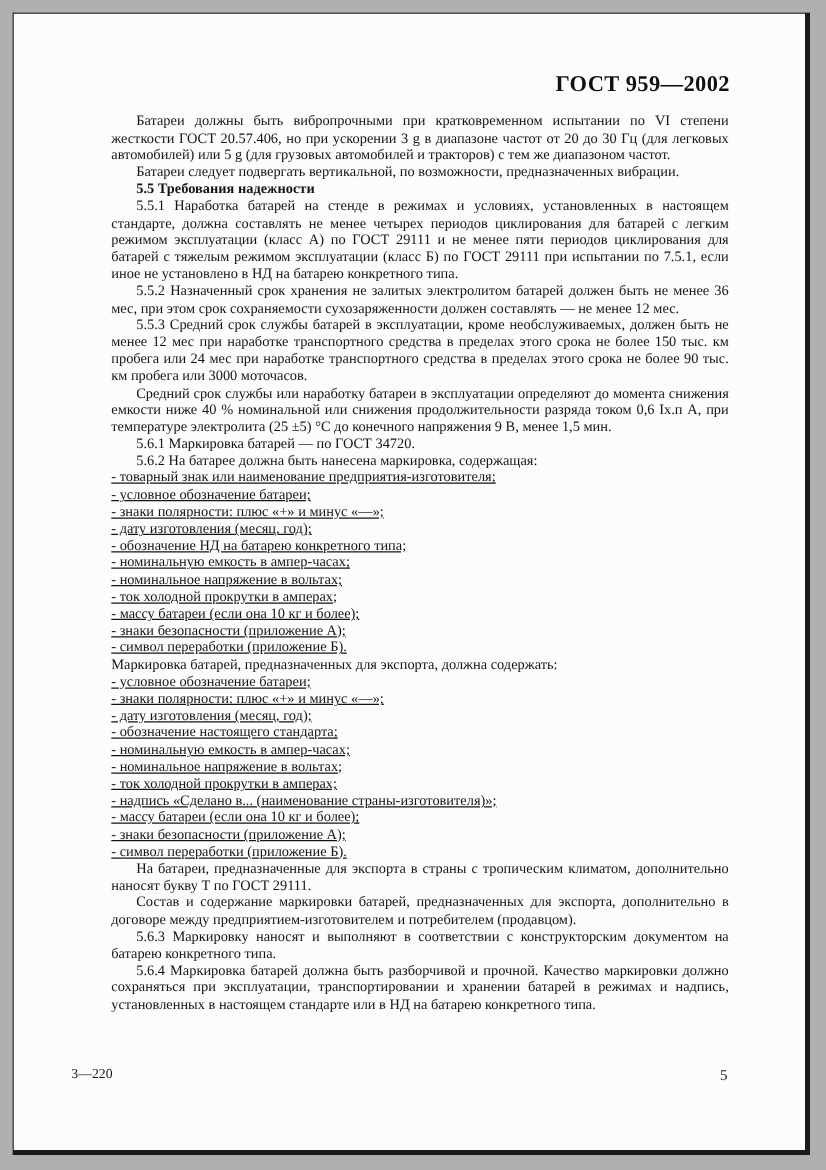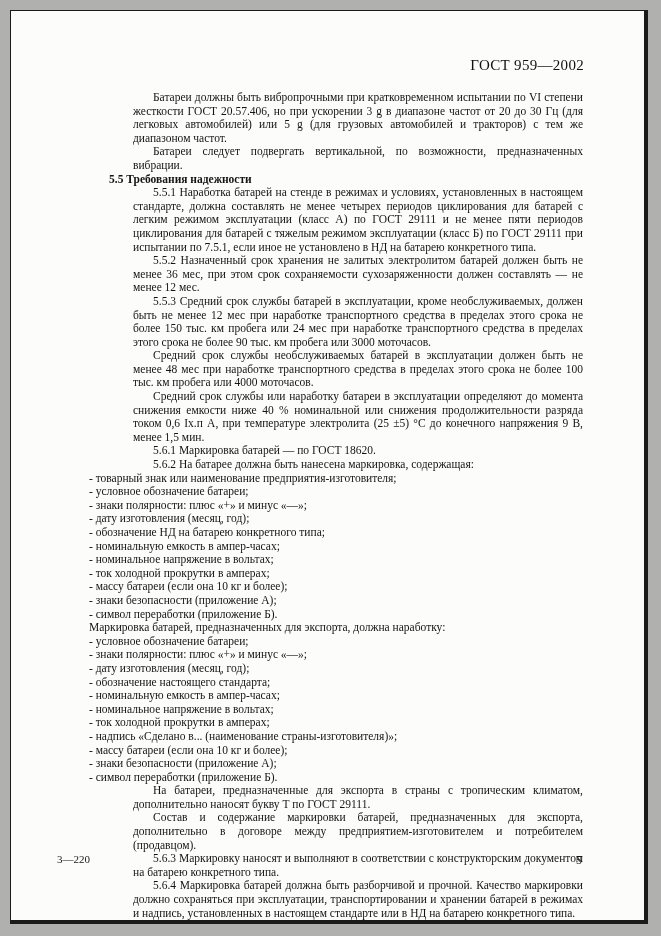--- a/index.html
+++ b/index.html
@@ -23,49 +23,49 @@
     background: #fcfcfa;
     border: 1px solid #1b1b1b;
     border-right-width: 4px;
     border-bottom-width: 4px;
     box-sizing: border-box;
   }
   .header-right {
     position: absolute;
     top: 46px;
     right: 60px;
-    font-size: 15px;
-    font-weight: normal;
+    font-size: 18px;
+    font-weight: bold;
     color: #111;
     letter-spacing: 0.3px;
   }
   .doc-body {
     position: absolute;
     top: 80px;
     left: 78px;
     width: 494px;
     font-size: 11.5px;
     line-height: 13.6px;
     color: #141414;
     text-align: justify;
   }
   p.block {
     margin: 0;
     padding: 0;
   }
   p.para {
     text-indent: 20px;
-    margin-left: 44px;
   }
   p.heading {
     text-indent: 20px;
     font-weight: bold;
   }
   p.list {
     text-indent: 0;
+    text-decoration: underline;
   }
   p.para-noindent {
     text-indent: 0;
   }
   .footer-left {
     position: absolute;
     bottom: 55px;
     left: 46px;
     font-size: 11px;
     color: #1a1a1a;
@@ -84,36 +84,35 @@
 <div class="page">
   <div class="header-right">ГОСТ 959—2002</div>
 
   <div class="doc-body">
       <p class="block para">Батареи должны быть вибропрочными при кратковременном испытании по VI степени жесткости ГОСТ 20.57.406, но при ускорении 3 g в диапазоне частот от 20 до 30 Гц (для легковых автомобилей) или 5 g (для грузовых автомобилей и тракторов) с тем же диапазоном частот.</p>
       <p class="block para">Батареи следует подвергать вертикальной, по возможности, предназначенных вибрации.</p>
       <p class="block heading">5.5 Требования надежности</p>
       <p class="block para">5.5.1 Наработка батарей на стенде в режимах и условиях, установленных в настоящем стандарте, должна составлять не менее четырех периодов циклирования для батарей с легким режимом эксплуатации (класс А) по ГОСТ 29111 и не менее пяти периодов циклирования для батарей с тяжелым режимом эксплуатации (класс Б) по ГОСТ 29111 при испытании по 7.5.1, если иное не установлено в НД на батарею конкретного типа.</p>
       <p class="block para">5.5.2 Назначенный срок хранения не залитых электролитом батарей должен быть не менее 36 мес, при этом срок сохраняемости сухозаряженности должен составлять — не менее 12 мес.</p>
       <p class="block para">5.5.3 Средний срок службы батарей в эксплуатации, кроме необслуживаемых, должен быть не менее 12 мес при наработке транспортного средства в пределах этого срока не более 150 тыс. км пробега или 24 мес при наработке транспортного средства в пределах этого срока не более 90 тыс. км пробега или 3000 моточасов.</p>
-      <p class="block para">Средний срок службы необслуживаемых батарей в эксплуатации должен быть не менее 48 мес при наработке транспортного средства в пределах этого срока не более 100 тыс. км пробега или 4000 моточасов.</p>
       <p class="block para">Средний срок службы или наработку батареи в эксплуатации определяют до момента снижения емкости ниже 40 % номинальной или снижения продолжительности разряда током 0,6 Iх.п А, при температуре электролита (25 ±5) °С до конечного напряжения 9 В, менее 1,5 мин.</p>
-      <p class="block para">5.6.1 Маркировка батарей — по ГОСТ 18620.</p>
+      <p class="block para">5.6.1 Маркировка батарей — по ГОСТ 34720.</p>
       <p class="block para">5.6.2 На батарее должна быть нанесена маркировка, содержащая:</p>
       <p class="block list">- товарный знак или наименование предприятия-изготовителя;</p>
       <p class="block list">- условное обозначение батареи;</p>
       <p class="block list">- знаки полярности: плюс «+» и минус «—»;</p>
       <p class="block list">- дату изготовления (месяц, год);</p>
       <p class="block list">- обозначение НД на батарею конкретного типа;</p>
       <p class="block list">- номинальную емкость в ампер-часах;</p>
       <p class="block list">- номинальное напряжение в вольтах;</p>
       <p class="block list">- ток холодной прокрутки в амперах;</p>
       <p class="block list">- массу батареи (если она 10 кг и более);</p>
       <p class="block list">- знаки безопасности (приложение А);</p>
       <p class="block list">- символ переработки (приложение Б).</p>
-      <p class="block para-noindent">Маркировка батарей, предназначенных для экспорта, должна наработку:</p>
+      <p class="block para-noindent">Маркировка батарей, предназначенных для экспорта, должна содержать:</p>
       <p class="block list">- условное обозначение батареи;</p>
       <p class="block list">- знаки полярности: плюс «+» и минус «—»;</p>
       <p class="block list">- дату изготовления (месяц, год);</p>
       <p class="block list">- обозначение настоящего стандарта;</p>
       <p class="block list">- номинальную емкость в ампер-часах;</p>
       <p class="block list">- номинальное напряжение в вольтах;</p>
       <p class="block list">- ток холодной прокрутки в амперах;</p>
       <p class="block list">- надпись «Сделано в... (наименование страны-изготовителя)»;</p>
       <p class="block list">- массу батареи (если она 10 кг и более);</p>
       <p class="block list">- знаки безопасности (приложение А);</p>

